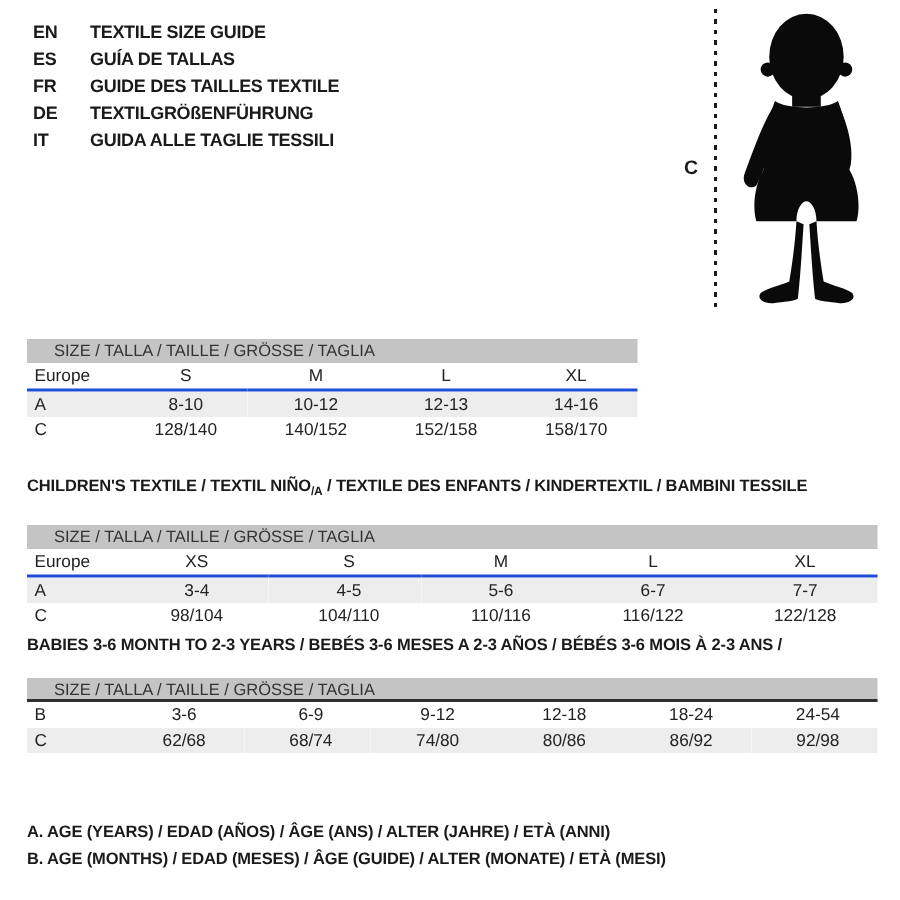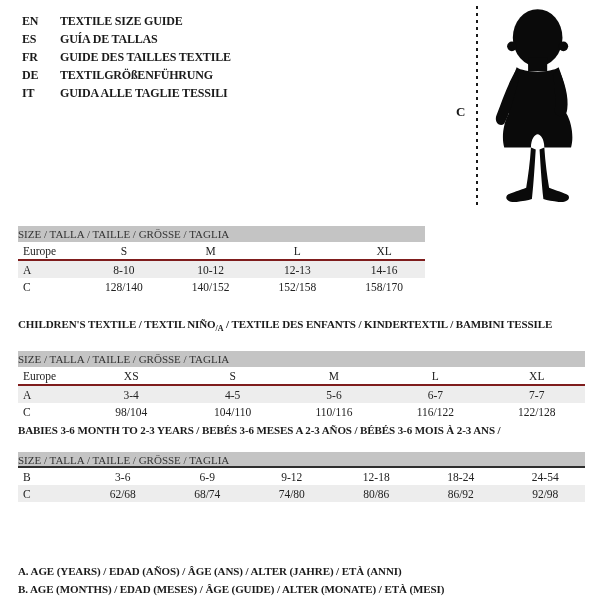--- a/index.html
+++ b/index.html
@@ -1,20 +1,20 @@
 <!DOCTYPE html>
 <html><head>
 <meta charset="utf-8">
 <style>
   html,body{margin:0;padding:0;background:#ffffff;}
   .page{
     position:relative;
     width:600px;height:600px;
     background:#ffffff;
-    font-family:Liberation Serif, serif;
+    font-family:Liberation Sans, sans-serif;
     color:#1a1a1a;
     overflow:hidden;
   }
   
   .lang-block{position:absolute;left:22px;top:12px;}
   .lang-row{display:flex;height:18px;align-items:center;}
   .lang-code{width:38px;font-size:12px;font-weight:bold;letter-spacing:-0.2px;}
   .lang-label{font-size:12px;font-weight:bold;letter-spacing:-0.2px;}
   
   .measure-line{
@@ -27,34 +27,34 @@
   .section{position:absolute;left:18px;}
   .sec1{top:211px;}
   .sec2{top:317px;}
   .sec3{top:423px;}
   .section-title{font-size:11px;font-weight:bold;letter-spacing:-0.1px;line-height:14px;white-space:nowrap;}
   .sub{font-size:8px;vertical-align:sub;font-weight:bold;}
   .size-bar{
     margin-top:15px;
     height:16px;line-height:16px;
     background:#c4c4c4;color:#333333;
-    font-size:11px;padding-left:0;
+    font-size:11px;padding-left:18px;
     box-sizing:border-box;
   }
   .w-narrow{width:407px;}
   .w-wide{width:567px;}
   .bar-underline{border-bottom:2px solid #2e2e2e;}
   table.size-table{border-collapse:collapse;table-layout:fixed;font-size:11.5px;color:#222222;}
   table.size-table td{padding:0 0 0 5px;height:17px;text-align:center;overflow:hidden;white-space:nowrap;}
   table.size-table td.rowlab{text-align:left;}
-  tr.col-head td{border-bottom:2px solid #7f1d1d;}
+  tr.col-head td{border-bottom:2px solid #1d4ed8;}
   tr.shade{background:#ededed;}
   col.c0{width:60px;}
   
-  .notes{position:absolute;left:18px;top:562px;}
+  .notes{position:absolute;left:18px;top:546px;}
   .note-line{font-size:11px;font-weight:bold;letter-spacing:-0.1px;line-height:18px;white-space:nowrap;}
 </style>
 </head>
 <body>
 
 <div class="page">
 
   <div class="lang-block">
     <div class="lang-row">
       <span class="lang-code">EN</span>

